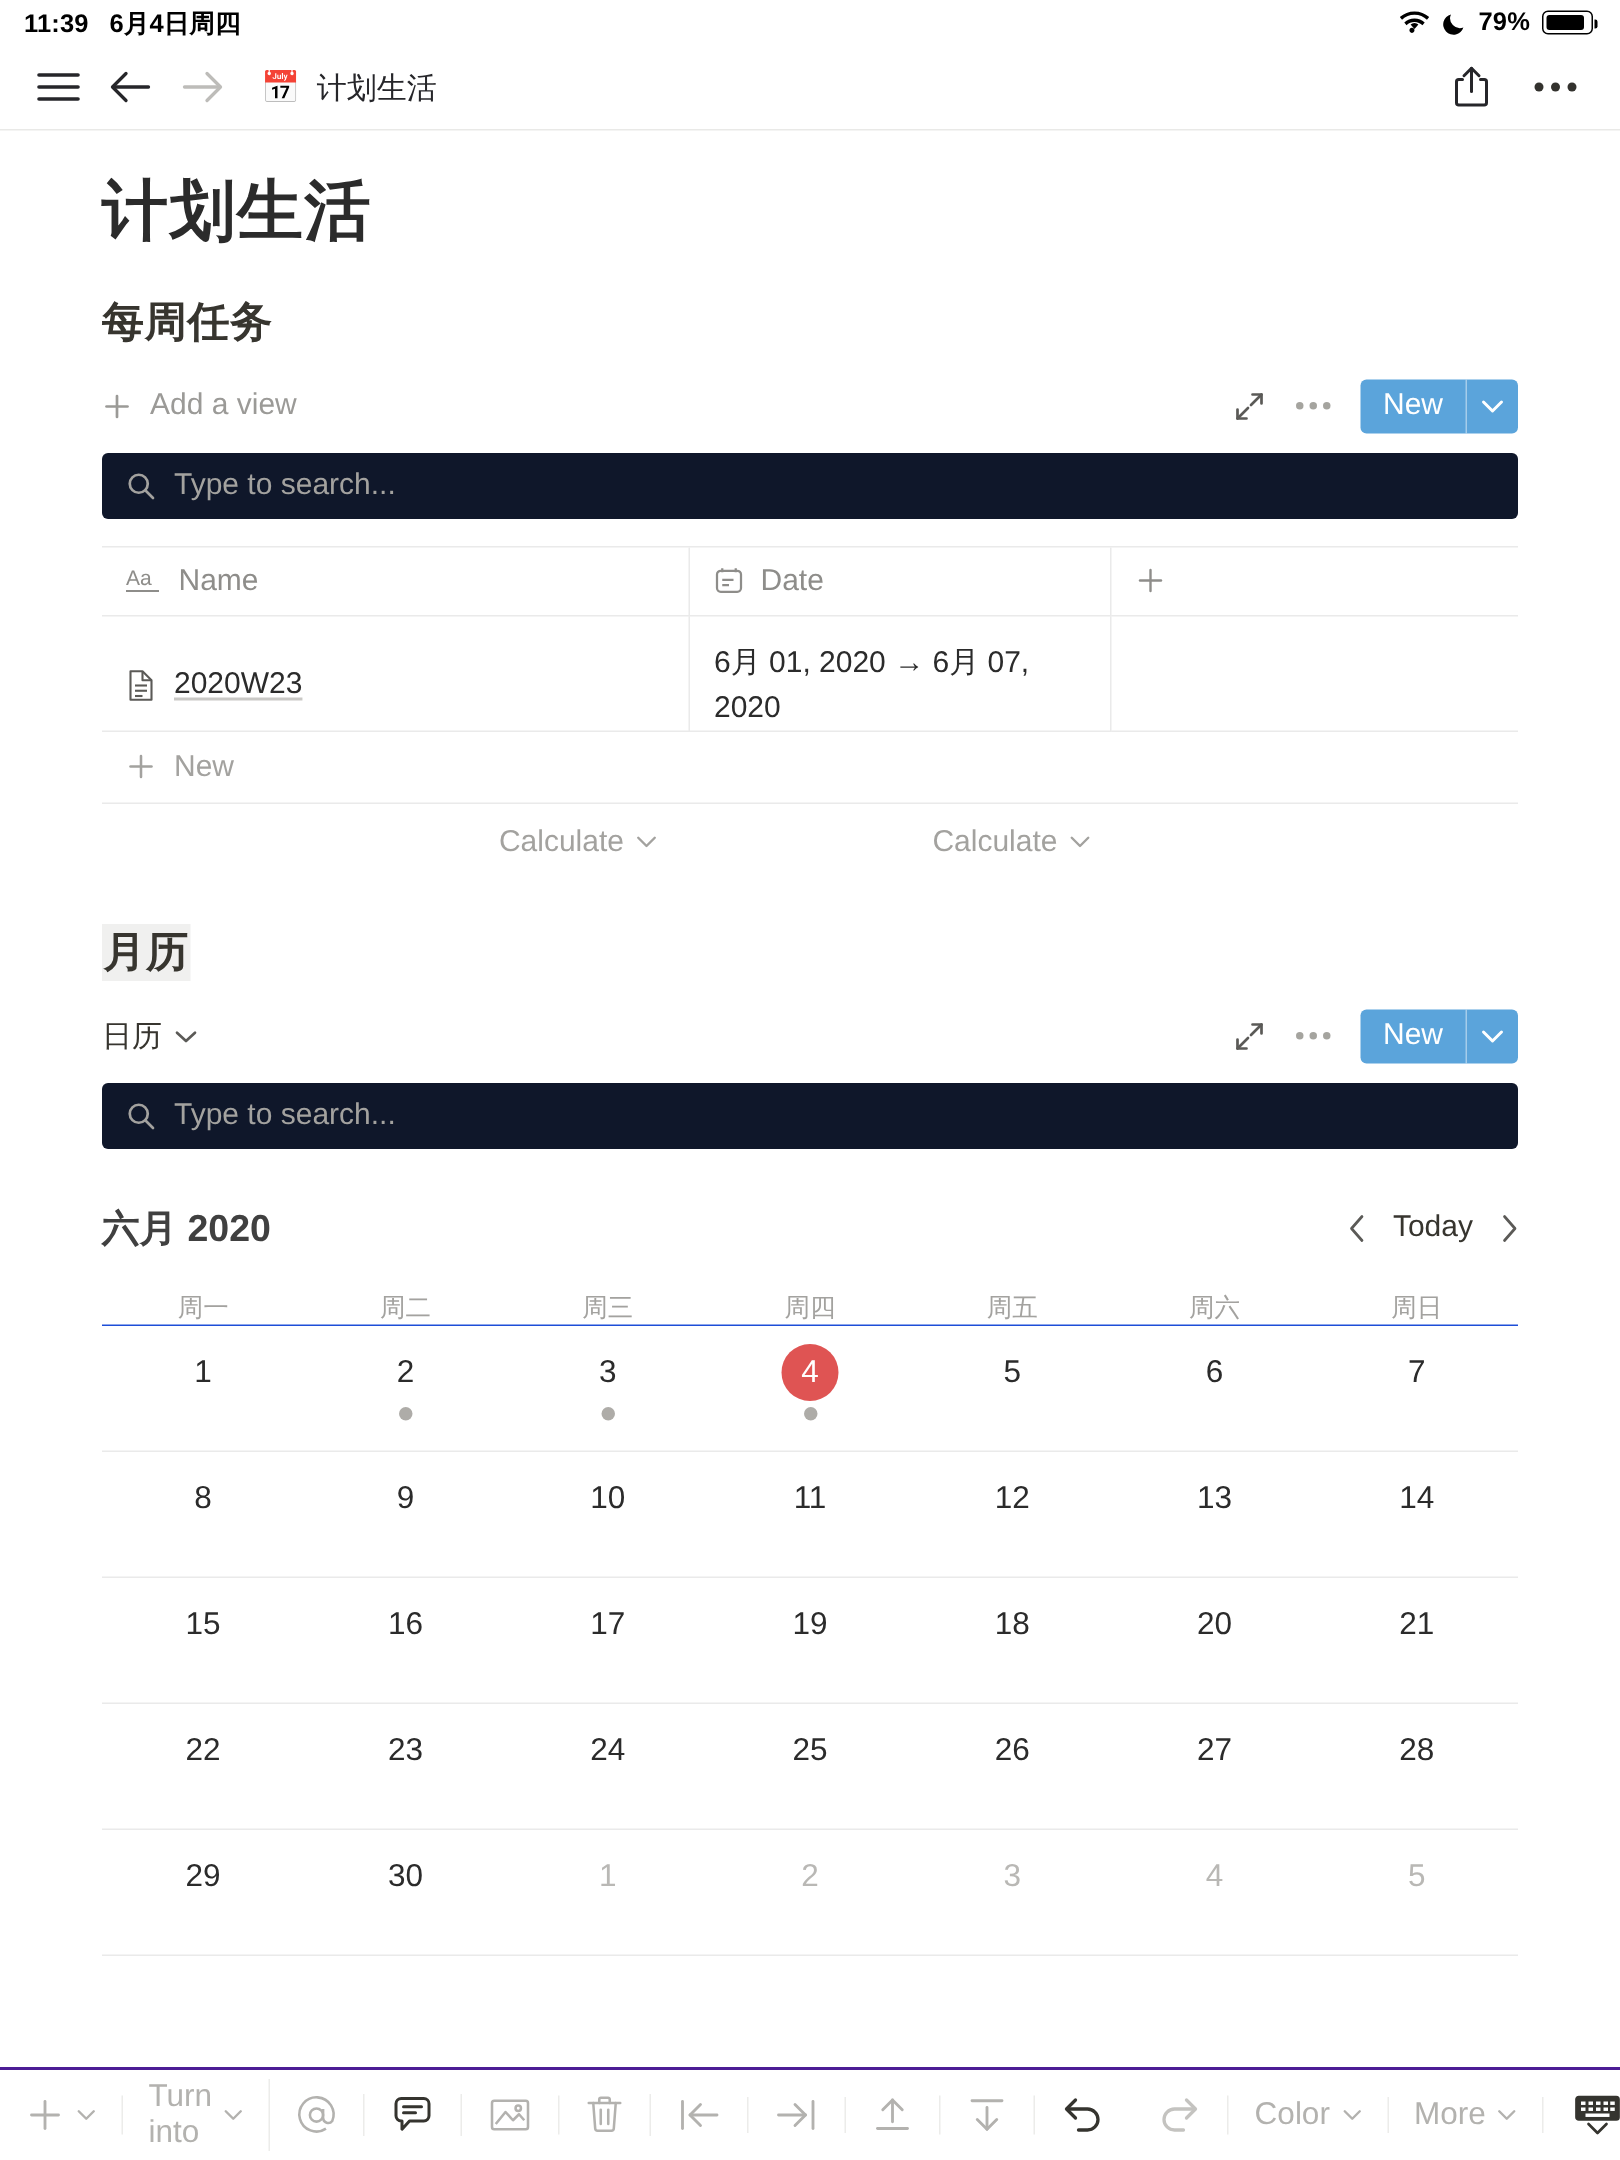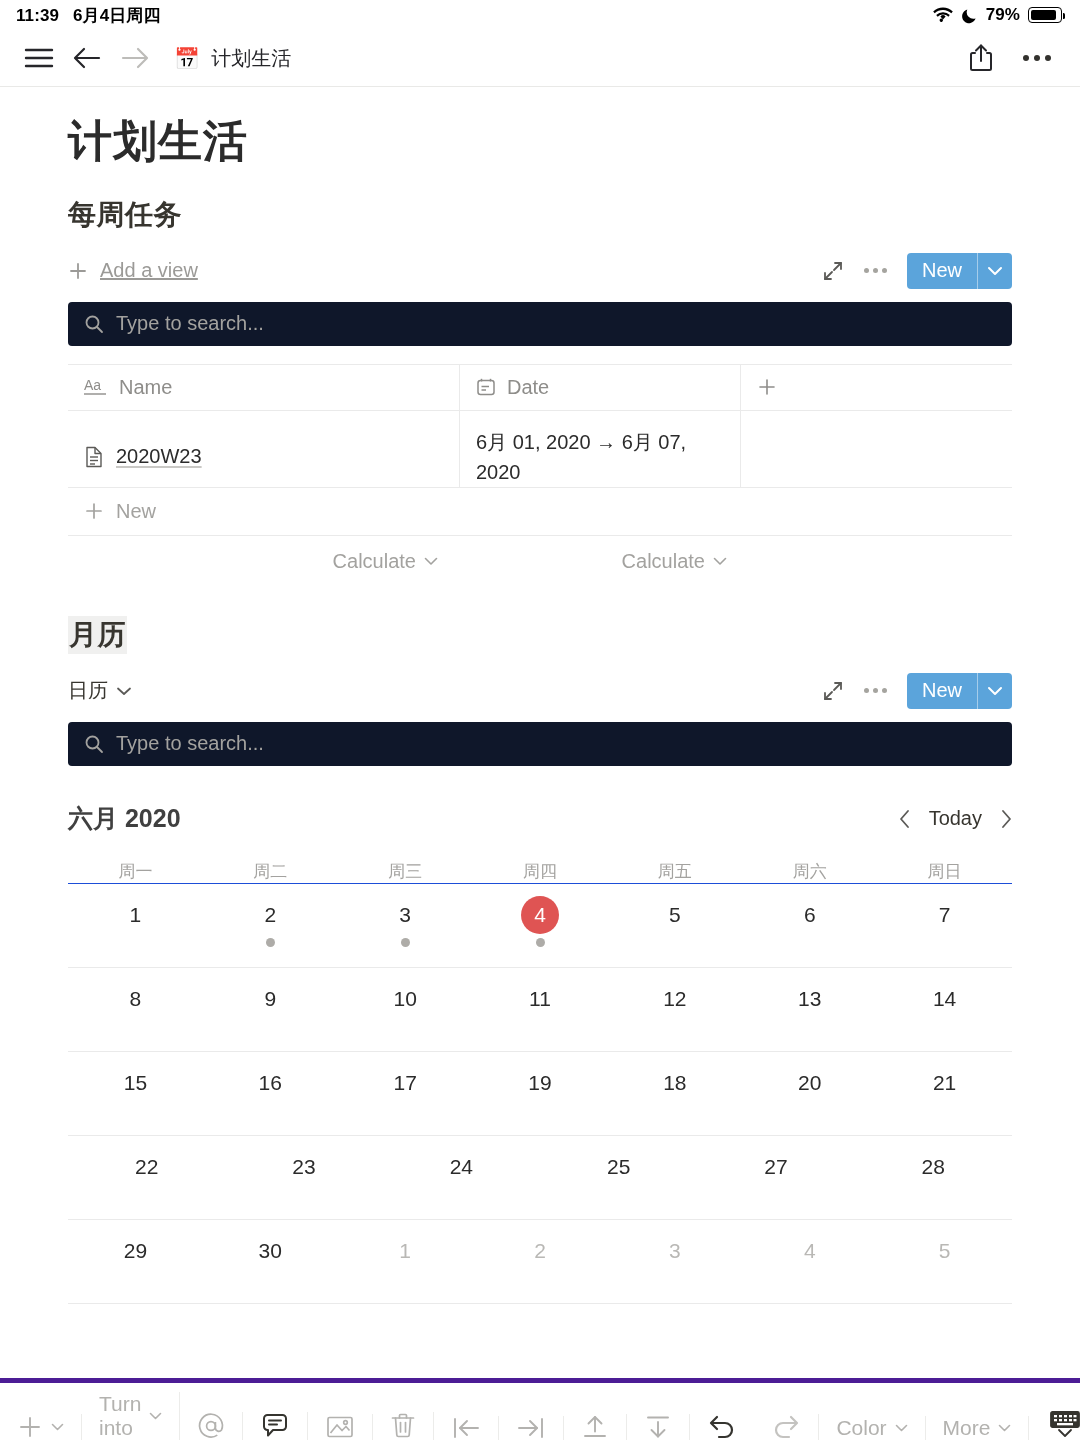--- a/index.html
+++ b/index.html
@@ -61,21 +61,21 @@
   }
 
   .block { margin-top: 28px; }
   .h2 { font-size: 28px; font-weight: 700; color: #37352f; letter-spacing: .5px; }
   .h2.sel { background: #f0f0ef; display: inline-block; padding: 0 1px; }
 
   .viewbar {
     display: flex; align-items: center;
     margin-top: 18px; height: 38px;
   }
-  .add-view { display: flex; align-items: center; gap: 12px; color: #9b9a97; font-size: 20px; text-decoration: underline; }
+  .add-view { display: flex; align-items: center; gap: 12px; color: #9b9a97; font-size: 20px; }
   .view-name { display: flex; align-items: center; gap: 8px; color: #37352f; font-size: 20px; font-weight: 500; }
   .viewbar-right { margin-left: auto; display: flex; align-items: center; gap: 20px; }
   .small-dots { display: flex; gap: 4px; }
   .small-dots span { width: 5px; height: 5px; border-radius: 50%; background: #a5a49f; display: block; }
   .btn-new {
     display: flex; align-items: stretch; height: 36px;
     background: #5ba4db; border-radius: 4px; overflow: hidden;
     color: #fff;
   }
   .btn-new .lbl { padding: 0 15px; display: flex; align-items: center; font-size: 20px; font-weight: 500; }
@@ -124,22 +124,22 @@
   .calrow { display: flex; border-bottom: 1px solid #eaeaea; height: 84px; }
   .calcell { flex: 1 1 0; display: flex; flex-direction: column; align-items: center; padding-top: 12px; }
   .daynum { font-size: 21px; color: #2b2b2b; line-height: 30px; width: 38px; height: 38px; display: flex; align-items: center; justify-content: center; }
   .daynum.muted { color: #b9b8b5; }
   .daynum.today { background: #df5453; color: #fff; border-radius: 50%; }
   .evdot { width: 9px; height: 9px; border-radius: 50%; background: #aeaca8; margin-top: 4px; }
 
   
   .toolbar {
     position: absolute; left: 0; bottom: 0; width: 1080px; height: 62px;
-    border-top: 5px solid #4c1d95; background: #fff;
-    display: flex; align-items: flex-end;
+    border-top: 2px solid #4c1d95; background: #fff;
+    display: flex; align-items: center;
   }
   .tb-item {
     display: flex; align-items: center; justify-content: center; gap: 8px;
     padding: 0 17px; color: #b3b2af; font-size: 21px;
     border-right: 1px solid #ececea;
   }
   .tb-item.dark { color: #35342f; }
   .tb-item.nosep { border-right: none; }
   .tb-spacer { flex: 1 1 auto; border-right: 1px solid #ececea; }
   .chev { font-size: 14px; }
@@ -538,20 +538,23 @@
               <div class="calcell">
                 <div class="daynum">23</div>
               </div>
               <div class="calcell">
                 <div class="daynum">24</div>
               </div>
               <div class="calcell">
                 <div class="daynum">25</div>
               </div>
               <div class="calcell">
+                <div class="daynum">26</div>
+              </div>
+              <div class="calcell">
                 <div class="daynum">27</div>
               </div>
               <div class="calcell">
                 <div class="daynum">28</div>
               </div>
             </div>
             <div class="calrow">
               <div class="calcell">
                 <div class="daynum">29</div>
               </div>

